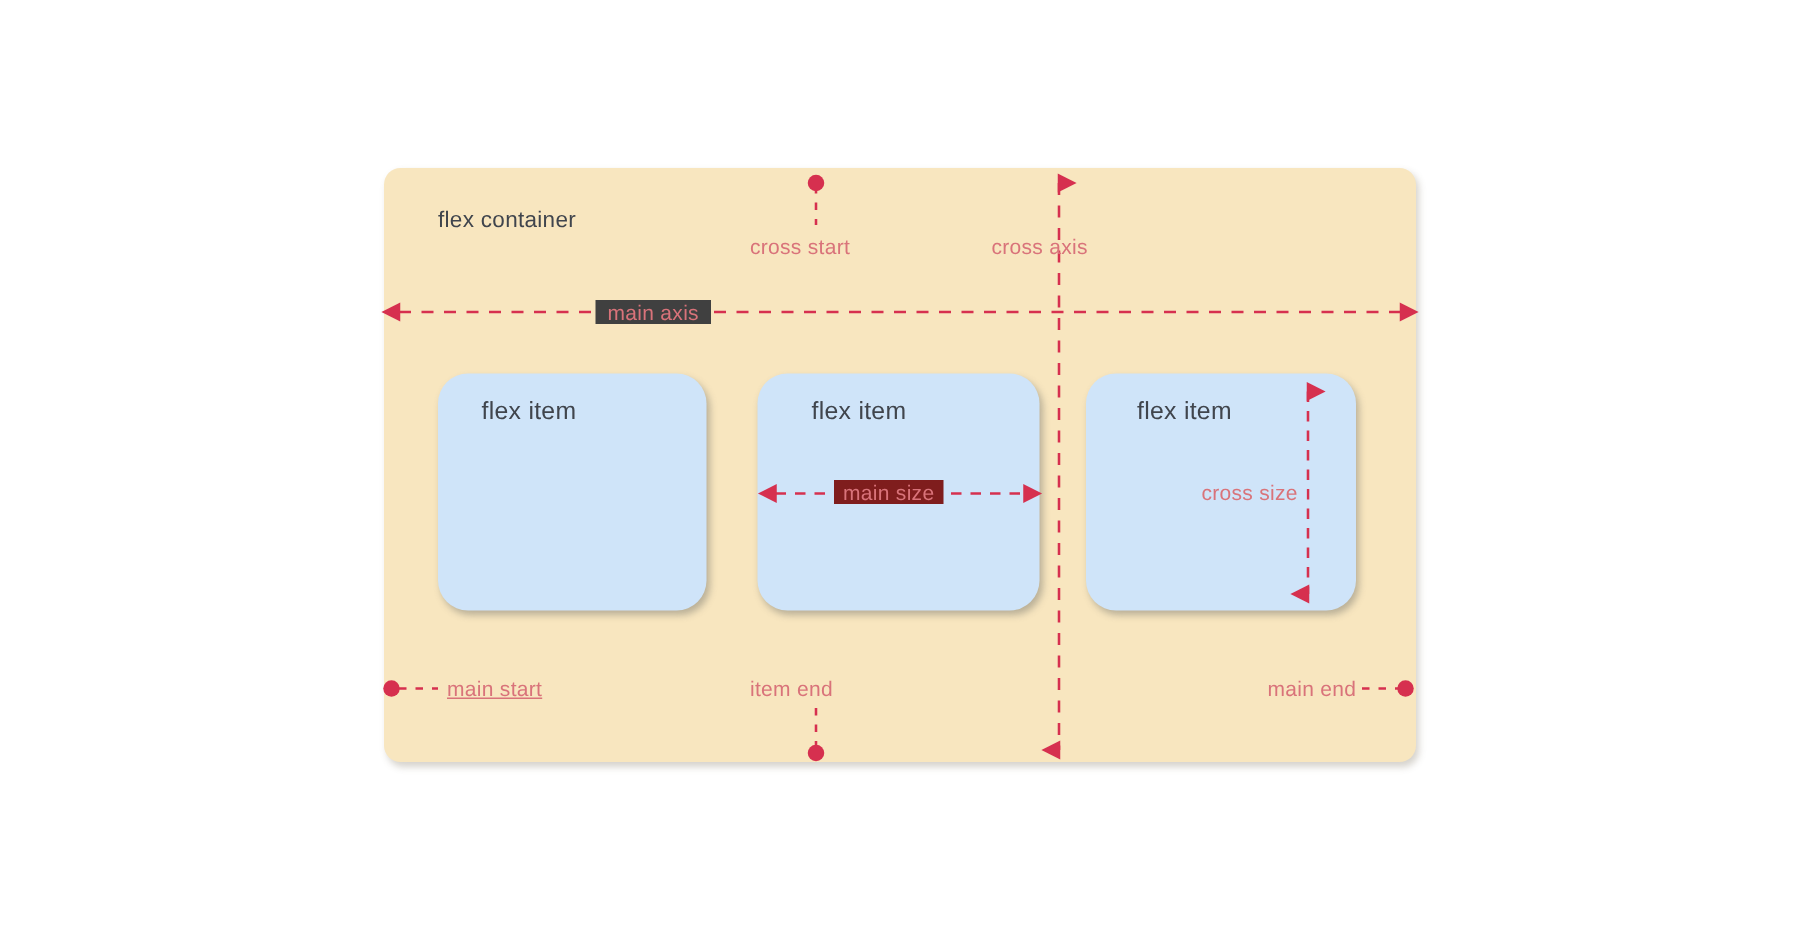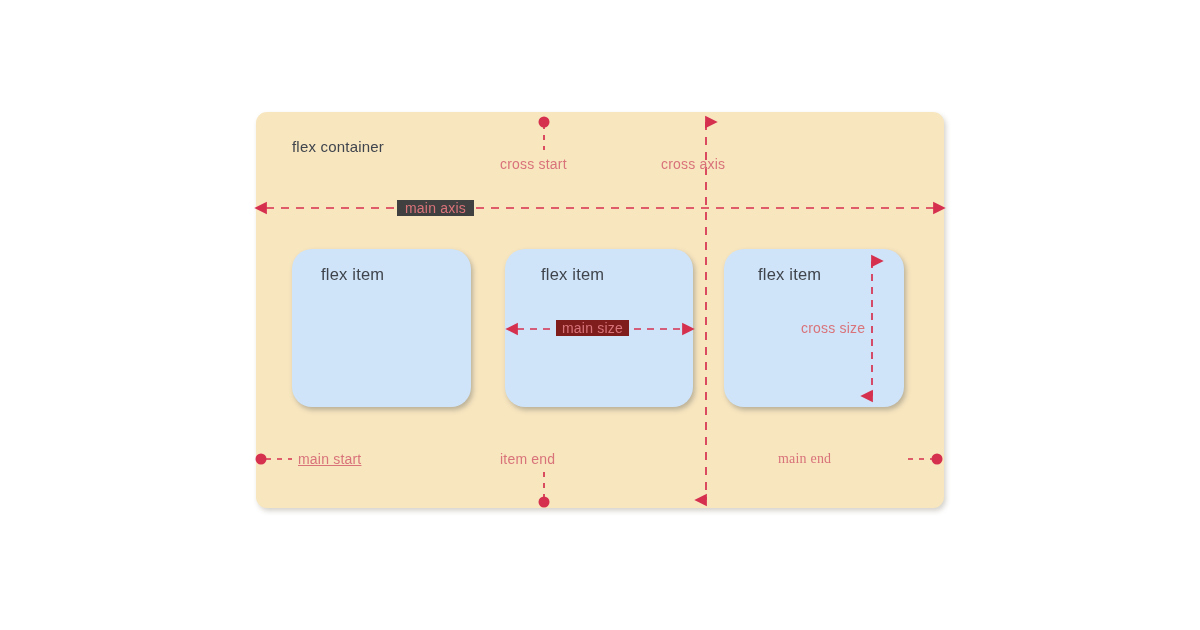--- a/index.html
+++ b/index.html
@@ -72,21 +72,21 @@
     white-space: nowrap;
     letter-spacing: .2px;
   }
   #lbl-cross-start { left: 500px; top: 156px; }
   #lbl-cross-axis  { left: 661px; top: 156px; }
   #lbl-main-axis   { left: 381px; top: 200px; background: #404040; padding: 0 8px; margin-left: 16px; }
   #lbl-main-size   { left: 556px; top: 320px; background: #7f1d1d; padding: 0 6px; }
   #lbl-cross-size  { left: 795px; top: 320px; background: #cfe4f9; padding: 0 6px; }
   #lbl-main-start  { left: 298px; top: 451px; text-decoration: underline; }
   #lbl-cross-end   { left: 500px; top: 451px; }
-  #lbl-main-end    { left: 778px; top: 451px; font-family: Liberation Serif, serif; }
+  #lbl-main-end    { left: 845px; top: 451px; }
 
   
   #overlay {
     position: absolute;
     left: 0; top: 0;
     width: 1200px;
     height: 630px;
     pointer-events: none;
   }
 </style>

